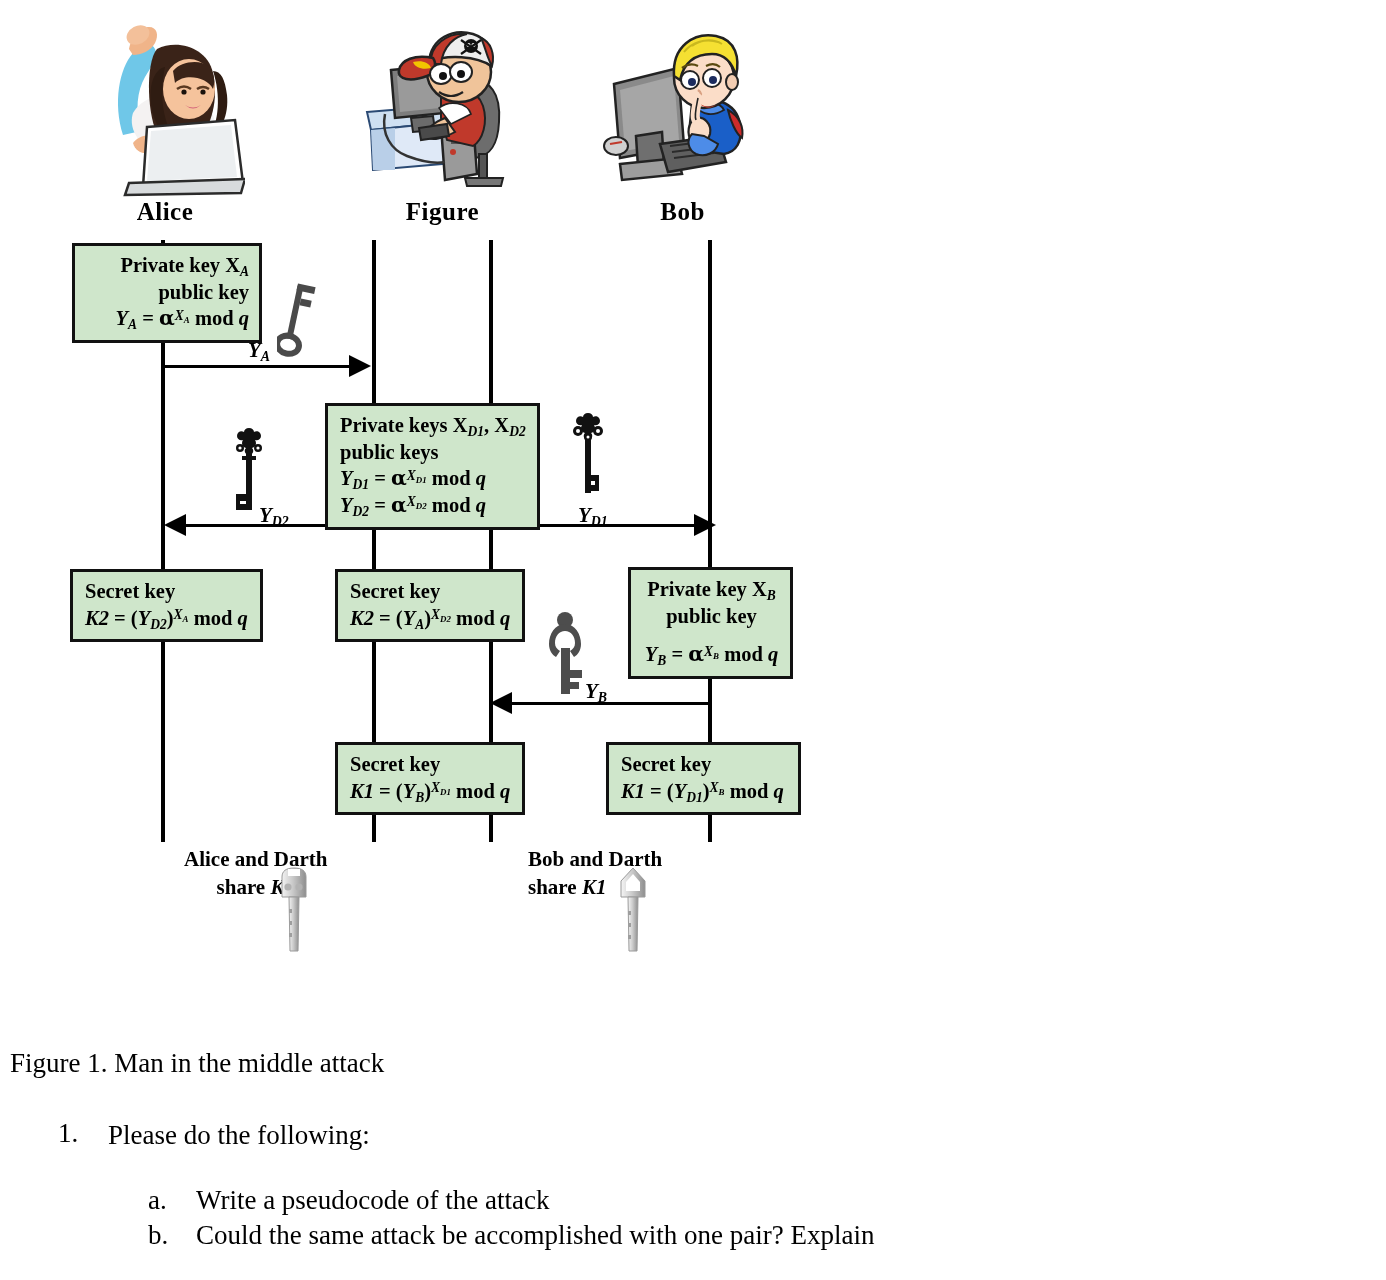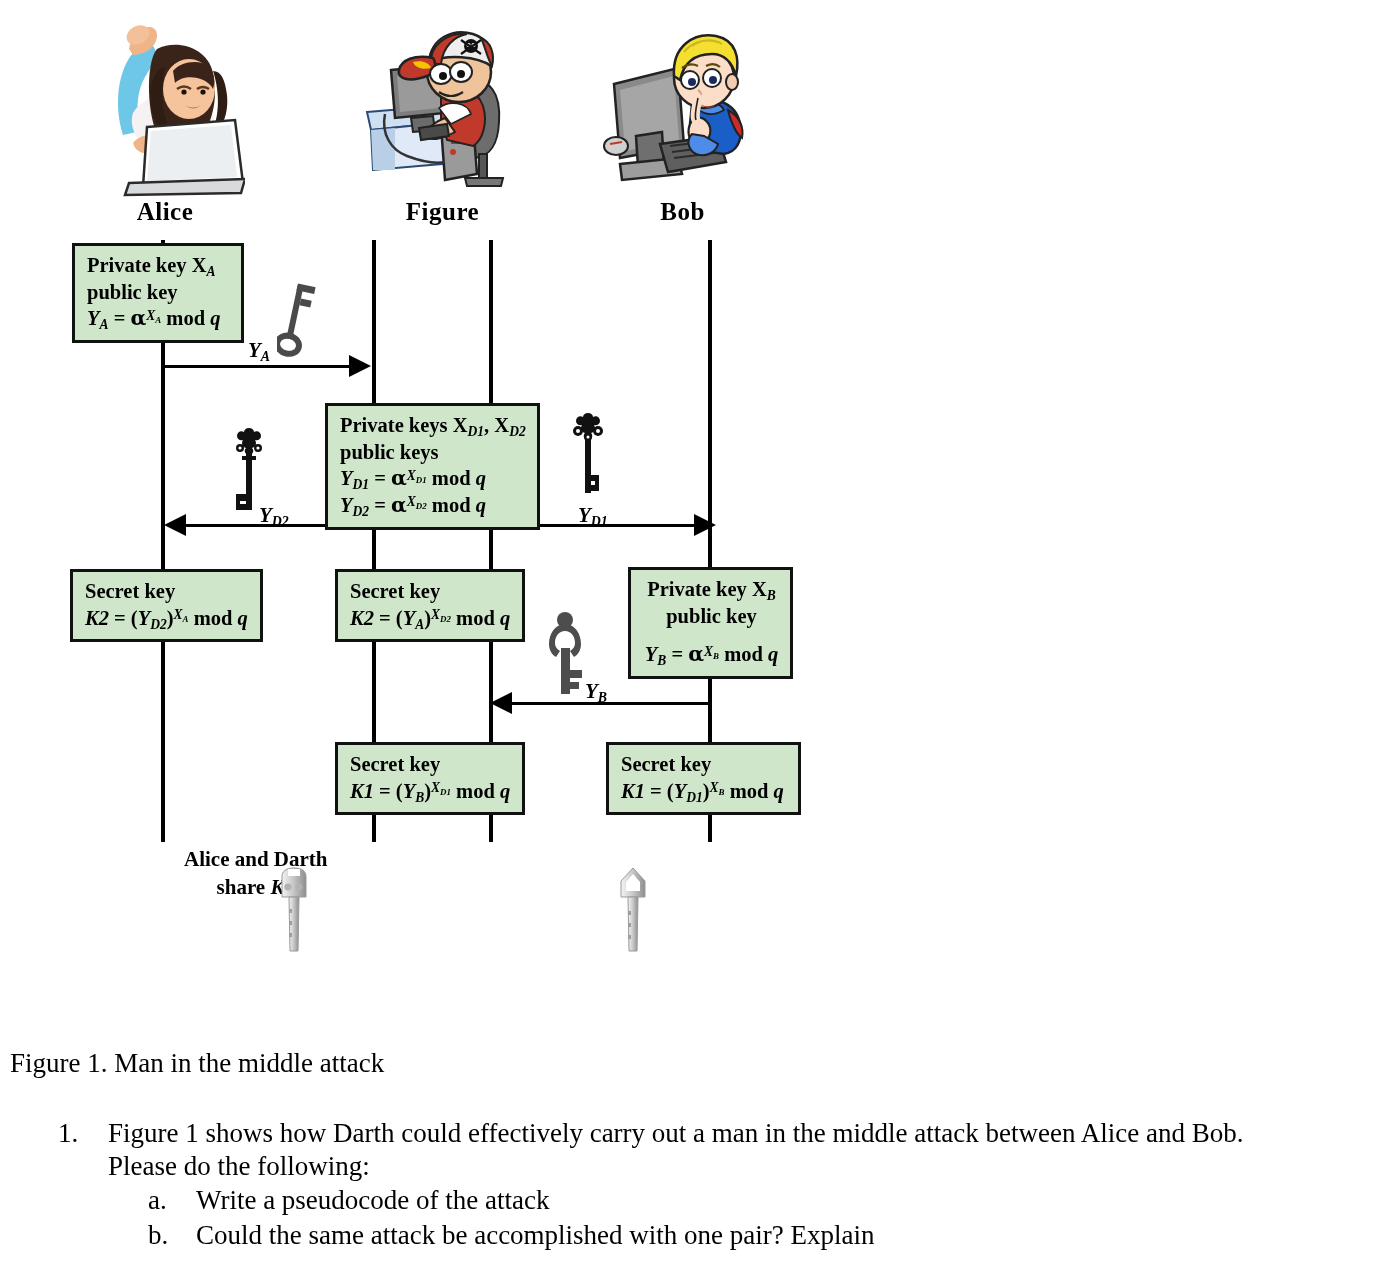--- a/index.html
+++ b/index.html
@@ -199,21 +199,21 @@
       <path d="M92 110 C86 116 88 126 96 130 C106 134 116 128 118 120 L104 112 Z" fill="#4d8ce8" stroke="#222" stroke-width="2"></path>
     </svg>
   </div>
   <div class="actor-label abs" style="left:600px;top:198px;width:165px;">Bob</div>
 
   <div class="lifeline" style="left:161px;top:240px;height:602px;"></div>
   <div class="lifeline" style="left:372px;top:240px;height:602px;"></div>
   <div class="lifeline" style="left:489px;top:240px;height:602px;"></div>
   <div class="lifeline" style="left:708px;top:240px;height:602px;"></div>
 
-  <div class="note" style="left:72px;top:243px;width:172px;">
+  <div class="note" style="left:72px;top:243px;width:190px;text-align:right;">
     <div class="ln"><span>Private key X</span><sub>A</sub></div>
     <div class="ln">public key</div>
     <div class="ln"><i class="v">Y</i><sub>A</sub><span> = </span><span class="gk">α</span><sup><i class="v">X</i><sub>A</sub></sup><span> mod </span><i class="v">q</i></div>
   </div>
 
   <div class="note" style="left:325px;top:395px;width:215px;margin-top:8px;">
     <div class="ln"><span>Private keys X</span><sub>D1</sub><span>, X</span><sub>D2</sub></div>
     <div class="ln">public keys</div>
     <div class="ln"><i class="v">Y</i><sub>D1</sub><span> = </span><span class="gk">α</span><sup><i class="v">X</i><sub>D1</sub></sup><span> mod </span><i class="v">q</i></div>
     <div class="ln"><i class="v">Y</i><sub>D2</sub><span> = </span><span class="gk">α</span><sup><i class="v">X</i><sub>D2</sub></sup><span> mod </span><i class="v">q</i></div>
@@ -340,20 +340,24 @@
       </defs>
       <path d="M4 12 C4 6 8 3 16 3 C24 3 28 6 28 12 L28 32 L4 32 Z" fill="url(#kg1)" stroke="#9a9a9a" stroke-width="1"></path>
       <path d="M10 4 L10 11 L22 11 L22 4 Z" fill="#ffffff"></path>
       <circle cx="10" cy="22" r="3.6" fill="#b2b2b2"></circle>
       <circle cx="21" cy="22" r="3.6" fill="#b2b2b2"></circle>
       <path d="M11 32 L21 32 L20 86 L12 86 Z" fill="url(#kg1)" stroke="#9a9a9a" stroke-width="1"></path>
       <path d="M11 44 L14 44 L14 48 L11 48 Z M11 56 L14 56 L14 60 L11 60 Z M11 68 L14 68 L14 72 L11 72 Z" fill="#9e9e9e"></path>
     </svg>
   </div>
 
+  <div class="share" style="left:528px;top:845px;">
+    <div>Bob and Darth</div>
+    <div><span>share </span><i class="v">K1</i></div>
+  </div>
   <div class="abs" style="left:617px;top:865px;width:32px;height:88px;">
     <svg width="32" height="88" viewBox="0 0 32 88">
       <defs>
         <linearGradient id="kg2" x1="0" y1="0" x2="1" y2="0">
           <stop offset="0" stop-color="#f5f5f5"></stop>
             <stop offset=".45" stop-color="#cccccc"></stop>
             <stop offset="1" stop-color="#8e8e8e"></stop>
         </linearGradient>
       </defs>
       <path d="M4 16 L16 3 L28 16 L28 32 L4 32 Z" fill="url(#kg2)" stroke="#9a9a9a" stroke-width="1"></path>
@@ -362,21 +366,20 @@
       <path d="M11 46 L14 46 L14 50 L11 50 Z M11 58 L14 58 L14 62 L11 62 Z M11 70 L14 70 L14 74 L11 74 Z" fill="#9e9e9e"></path>
     </svg>
   </div>
 </div>
 
 <div class="caption" style="left:10px;top:1048px;">Figure 1.  Man in the middle attack</div>
 
 <div class="q-list">
   <div class="q-num" style="left:58px;top:1118px;">1.</div>
   <div class="q-body" style="left:108px;top:1118px;width:1260px;">
-    <div style="white-space:nowrap;">Figure 1 shows how Darth could effectively carry out a man in the middle attack between Alice and Bob.</div>
     <div style="white-space:nowrap;margin-top:2px;">Please do the following:</div>
   </div>
 
   <div class="sub-item" style="left:148px;top:1185px;">
     <span style="display:inline-block;width:48px;">a.</span><span>Write a pseudocode of the attack</span>
   </div>
   <div class="sub-item" style="left:148px;top:1220px;">
     <span style="display:inline-block;width:48px;">b.</span><span>Could the same attack be accomplished with one pair? Explain</span>
   </div>
 </div>

